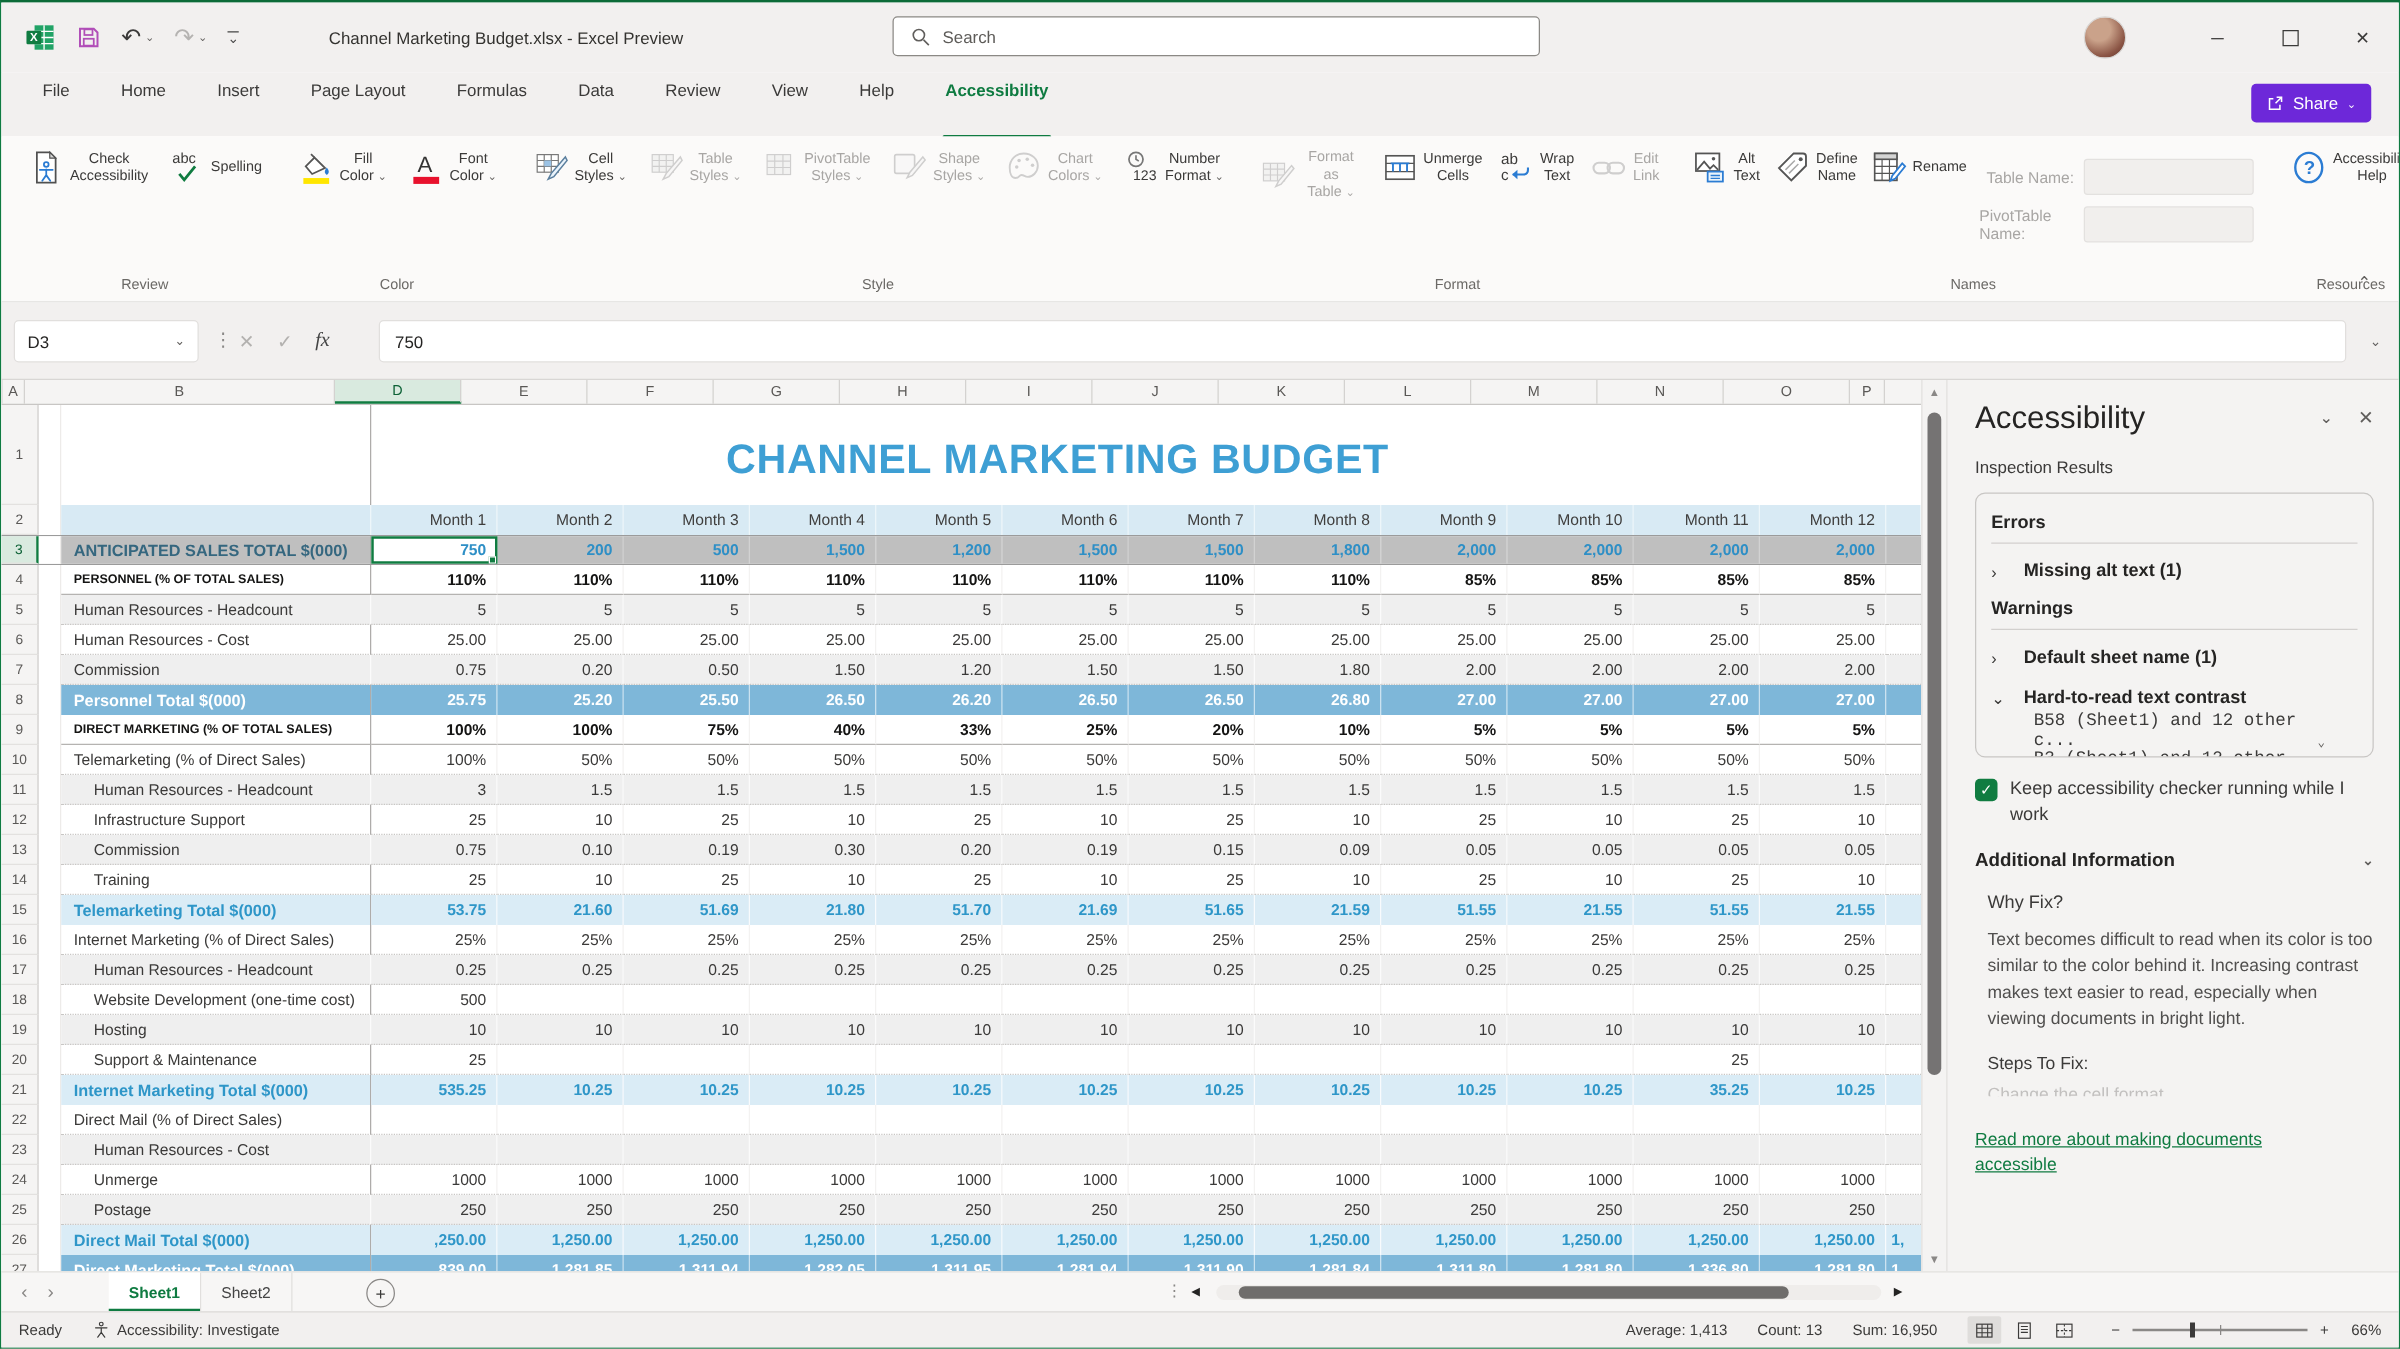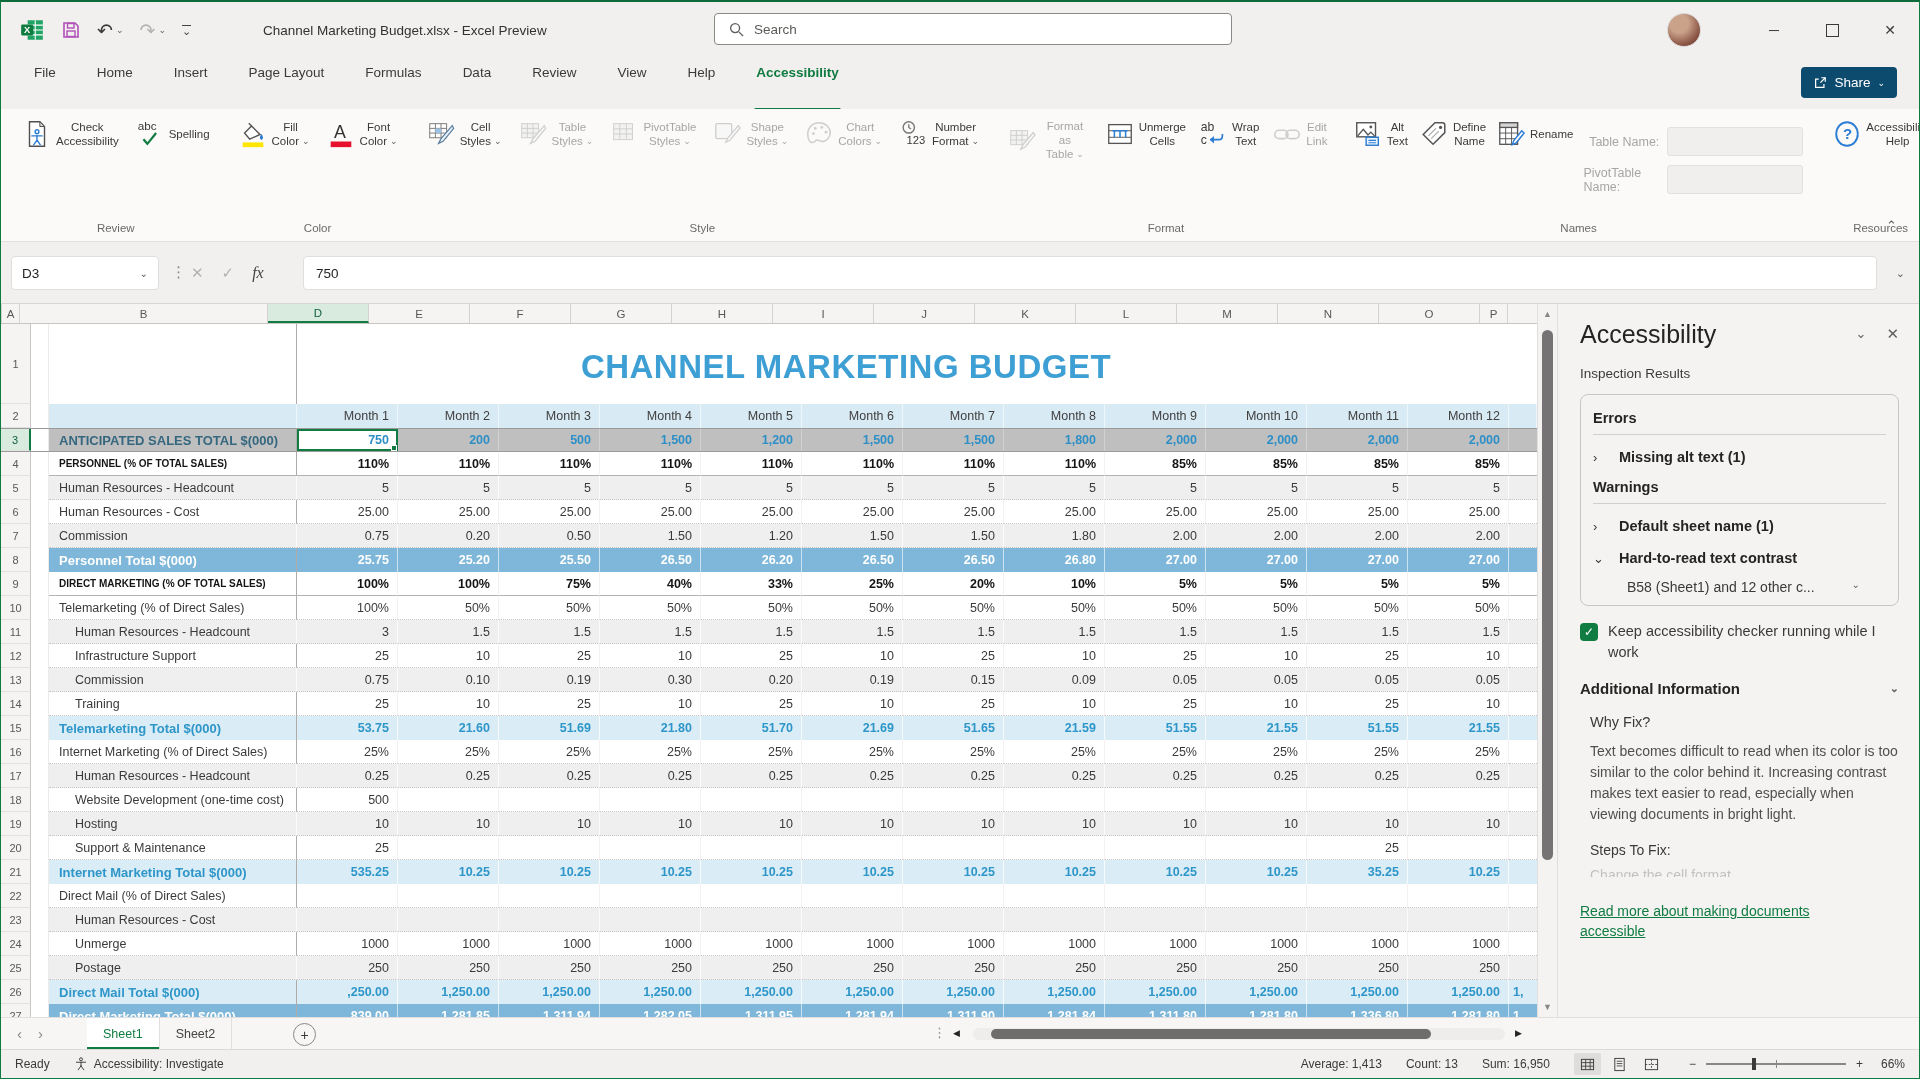--- a/index.html
+++ b/index.html
@@ -19,21 +19,21 @@
           background:radial-gradient(circle at 35% 30%,#caa28a 0 30%,#8a5444 70%,#5f352b 100%);border:1px solid #D8D6D4;box-sizing:border-box;}
   .wbtns{position:absolute;right:0;top:0;height:56px;display:flex;}
   .wbtn{width:58px;height:56px;display:flex;align-items:center;justify-content:center;color:#3B3A39;font-size:14px;}
   .maxglyph{width:11px;height:11px;border:1.3px solid #3B3A39;display:block;}
   
   .tabrow{position:absolute;left:0;top:56px;right:0;height:51px;background:#F2F0EF;}
   #menu-tabs{display:flex;height:100%;padding-left:20px;gap:15px;}
   .mtab{padding:7px 13px;font-size:13.5px;color:#3B3A39;position:relative;}
   .mtab.active{color:#0F7B41;font-weight:700;}
   .mtab.active::after{content:"";position:absolute;left:11px;right:11px;bottom:-2px;height:3px;background:#0F7B41;border-radius:2px;}
-  .share-btn{position:absolute;right:22px;top:9px;height:31px;background:#0c4a6e;border-radius:4px;color:#fff;
+  .share-btn{position:absolute;right:22px;top:9px;height:31px;background:#6d28d9;border-radius:4px;color:#fff;
              display:flex;align-items:center;gap:7px;padding:0 12px;font-size:13.5px;}
   .share-btn .mini{font-size:9px;}
   
   .ribbon{position:absolute;left:0;top:107px;right:0;height:133px;background:#FBFAF9;border-bottom:1px solid #E1DFDD;box-sizing:border-box;}
   #ribbon-groups{display:flex;align-items:stretch;height:100%;padding-left:10px;}
   .rgroup{display:flex;flex-direction:column;padding:4px 4px 0;}
   .rbtns{display:flex;flex:1;align-items:flex-start;gap:2px;}
   .rbtn{display:flex;flex-direction:row;align-items:center;gap:4px;padding:6px 7px 2px;border-radius:4px;min-width:50px;}
   .ricon svg{width:30px;height:30px;display:block;}
   .rtextwrap{font-size:11.5px;line-height:14px;color:#3B3A39;text-align:center;}
@@ -109,39 +109,39 @@
   .pane-head{display:flex;align-items:flex-start;}
   .pane-head h2{font-size:25px;font-weight:400;color:#252423;margin:0;}
   .pch{margin-left:auto;color:#605E5C;font-size:13px;padding:6px 8px;}
   .pcl{color:#605E5C;font-size:15px;padding:5px 0 5px 12px;}
   .pane-sub{margin-top:17px;font-size:13.5px;color:#3B3A39;}
   .ibox{margin-top:13px;border:1px solid #C8C6C4;border-radius:8px;padding:12px 12px 0;height:212px;overflow:hidden;box-sizing:border-box;}
   .ph{font-size:14.5px;font-weight:700;color:#252423;margin:3px 0 8px;}
   .phr{border-top:1px solid #D2D0CE;margin:0 0 9px;}
   .prow{display:flex;align-items:center;gap:14px;font-size:14.5px;font-weight:700;color:#252423;padding:5px 0 11px;}
   .prow .chev{font-size:13px;color:#3B3A39;font-weight:400;width:12px;}
-  .pchild{display:flex;align-items:flex-start;font-size:14px;color:#3B3A39;padding:2px 8px;margin:0 18px 4px 26px;border-radius:4px;height:22px;}
+  .pchild{display:flex;align-items:flex-end;font-size:14px;color:#3B3A39;padding:2px 8px;margin:0 18px 4px 26px;border-radius:4px;height:22px;font-family:Liberation Mono, monospace;}
   .pchild .cdd{margin-left:auto;font-size:10px;color:#605E5C;}
   .pchild.pill{background:#fff;box-shadow:0 0 0 1px #E1DFDD;}
   .keep{display:flex;gap:10px;margin-top:15px;font-size:14.5px;color:#3B3A39;line-height:21px;}
   .cb{flex:0 0 auto;width:18px;height:18px;background:#107C41;border-radius:4px;color:#fff;font-size:12px;
       display:flex;align-items:center;justify-content:center;margin-top:2px;}
   .addl{display:flex;align-items:center;margin-top:17px;font-size:15px;font-weight:700;color:#252423;}
   .addl .pch2{margin-left:auto;font-size:11px;color:#605E5C;}
   .whyfix{margin:17px 0 0 10px;font-size:14.5px;color:#3B3A39;}
   .whytext{margin:11px 0 0 10px;font-size:14px;line-height:21px;color:#504F4E;width:312px;}
   .steps{margin:17px 0 0 10px;font-size:14px;color:#3B3A39;}
   .steps-partial{margin:9px 0 0 10px;font-size:14px;color:#9A9896;height:10px;overflow:hidden;opacity:.55;}
   .plink{display:block;margin-top:24px;color:#0F7B41;font-size:14px;text-decoration:underline;width:290px;line-height:20px;}
   
   .tabbar{position:absolute;left:0;top:1015px;right:0;height:32px;background:#F7F6F5;border-top:1px solid #E1DFDD;box-sizing:border-box;}
   .snav{position:absolute;left:16px;top:0;height:100%;display:flex;align-items:center;gap:16px;color:#8A8886;font-size:15px;}
   .sheets{position:absolute;left:86px;top:0;height:100%;display:flex;}
   .stab{padding:0 16px;display:flex;align-items:center;font-size:12.5px;color:#444;border-right:1px solid #E1DFDD;position:relative;}
-  .stab.active{color:#0F7B41;font-weight:400;background:#fff;}
+  .stab.active{color:#0F7B41;font-weight:700;background:#fff;}
   .stab.active::after{content:"";position:absolute;left:0;right:0;bottom:0;height:2.5px;background:#0F7B41;}
   .addsheet{position:absolute;left:292px;top:5px;width:21px;height:21px;border:1px solid #8A8886;border-radius:50%;
             display:flex;align-items:center;justify-content:center;color:#3B3A39;font-size:14px;}
   .hdots{position:absolute;left:932px;top:7px;color:#8A8886;font-size:13px;}
   .harrow{position:absolute;top:10px;color:#252423;font-size:9px;}
   .htrack{position:absolute;left:972px;top:10px;width:532px;height:12px;background:#EFEDEB;border-radius:6px;}
   .hthumb{position:absolute;left:18px;top:1px;width:440px;height:10px;background:#6F6D6B;border-radius:5px;}
   
   .statusbar{position:absolute;left:0;top:1047px;right:0;bottom:0;background:#F2F0EF;border-top:1px solid #DCDAD8;
              display:flex;align-items:center;font-size:12px;color:#3B3A39;padding:0 14px;box-sizing:border-box;}

